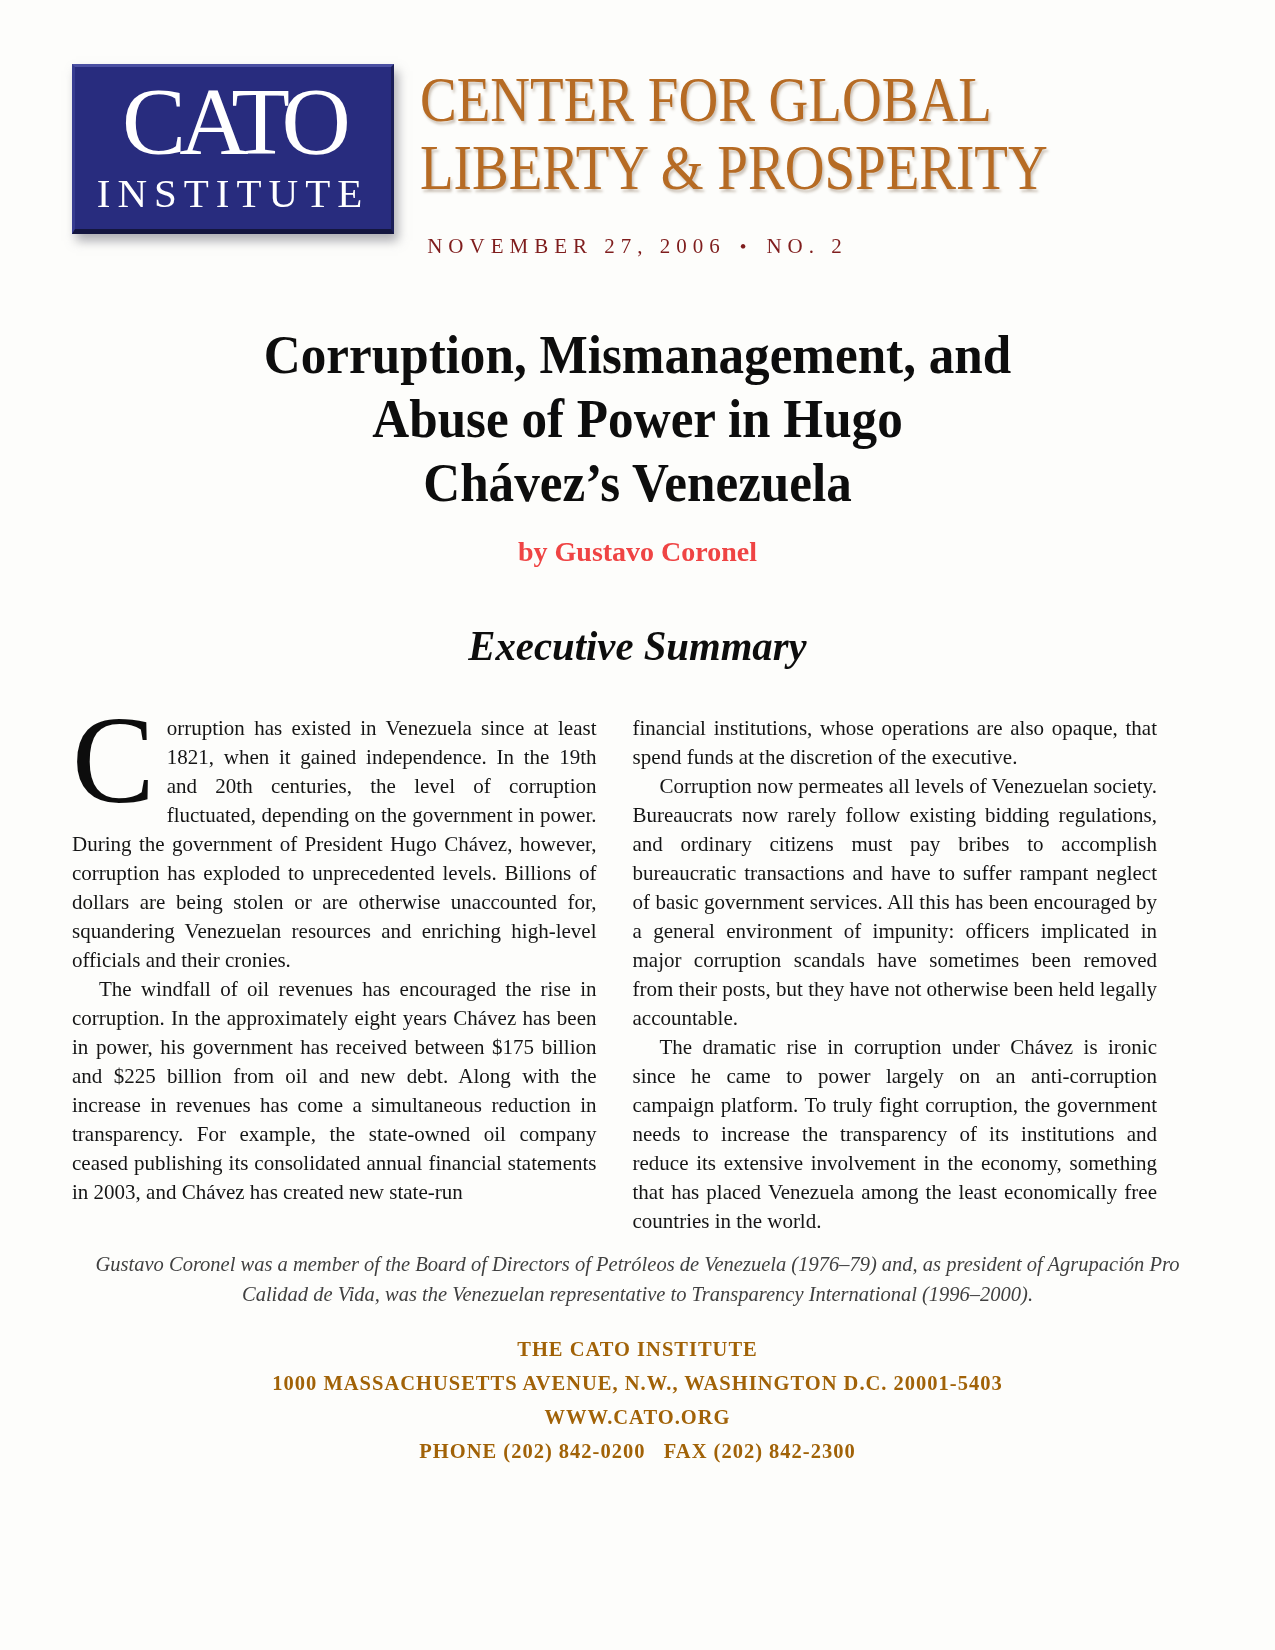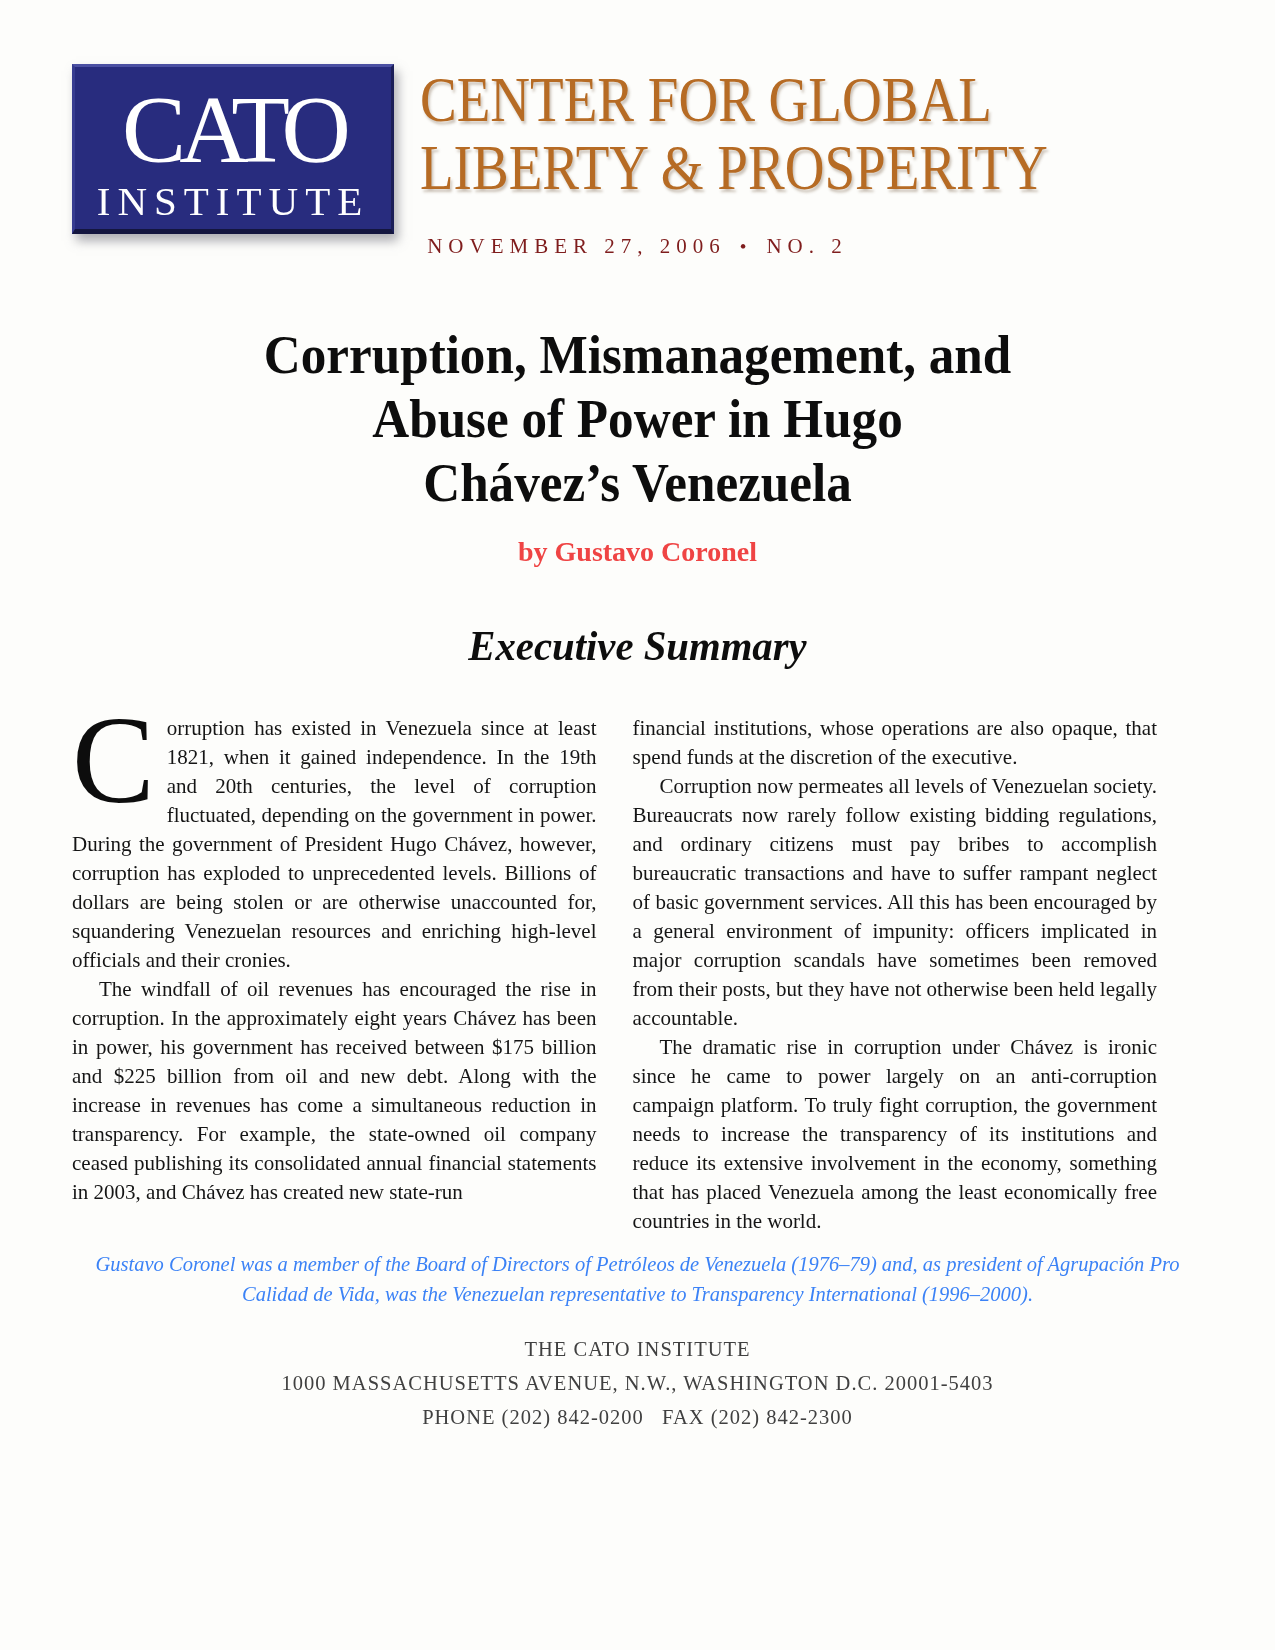--- a/index.html
+++ b/index.html
@@ -25,21 +25,21 @@
   .logo-box {
     flex: 0 0 322px;
     height: 170px;
     background: var(--logo_bg, #282c7e);
     border-top: 3px solid #4b50a2;
     border-left: 3px solid #373c90;
     border-right: 3px solid #1b1e58;
     border-bottom: 5px solid #14163f;
     box-shadow: 4px 7px 10px rgba(110,110,120,0.55);
     text-align: center;
-    padding-top: 16px;
+    padding-top: 8px;
   }
   .logo-cato {
     font-size: 96px;
     line-height: 0.98;
     letter-spacing: -0.07em;
     color: var(--logo_text, #ffffff);
     font-weight: normal;
   }
   .logo-institute {
     font-size: 41px;
@@ -126,31 +126,32 @@
     color: #0d0d0d;
   }
 
   
   .author-note {
     margin: 14px 60px 0 60px;
     text-align: center;
     font-size: 20.5px;
     font-style: italic;
     line-height: 1.45;
-    color: #3b82f6;
+    color: #404040;
   }
 
   
   .footer {
     margin-top: 22px;
     text-align: center;
     font-size: 20.5px;
     line-height: 1.66;
     letter-spacing: 1px;
-    color: #404040;
+    color: #a16207;
+    font-weight: bold;
   }
   .footer div { white-space: pre-wrap; }
 </style>
 </head>
 <body>
 
 <div class="page">
 
   <div class="header">
     <div class="logo-box">
@@ -185,16 +186,17 @@
       <p class="indent">Corruption now permeates all levels of Venezuelan society. Bureaucrats now rarely follow existing bidding regulations, and ordinary citizens must pay bribes to accomplish bureaucratic transactions and have to suffer rampant neglect of basic government services. All this has been encouraged by a general environment of impunity: officers implicated in major corruption scandals have sometimes been removed from their posts, but they have not otherwise been held legally accountable.</p>
       <p class="indent">The dramatic rise in corruption under Chávez is ironic since he came to power largely on an anti-corruption campaign platform. To truly fight corruption, the government needs to increase the transparency of its institutions and reduce its extensive involvement in the economy, something that has placed Venezuela among the least economically free countries in the world.</p>
     </div>
   </div>
 
   <div class="author-note">Gustavo Coronel was a member of the Board of Directors of Petróleos de Venezuela (1976–79) and, as president of Agrupación Pro Calidad de Vida, was the Venezuelan representative to Transparency International (1996–2000).</div>
 
   <div class="footer">
     <div>THE CATO INSTITUTE</div>
     <div>1000 MASSACHUSETTS AVENUE, N.W., WASHINGTON D.C. 20001-5403</div>
+    <div>WWW.CATO.ORG</div>
     <div>PHONE (202) 842-0200   FAX (202) 842-2300</div>
   </div>
 
 </div>
 
 </body></html>

